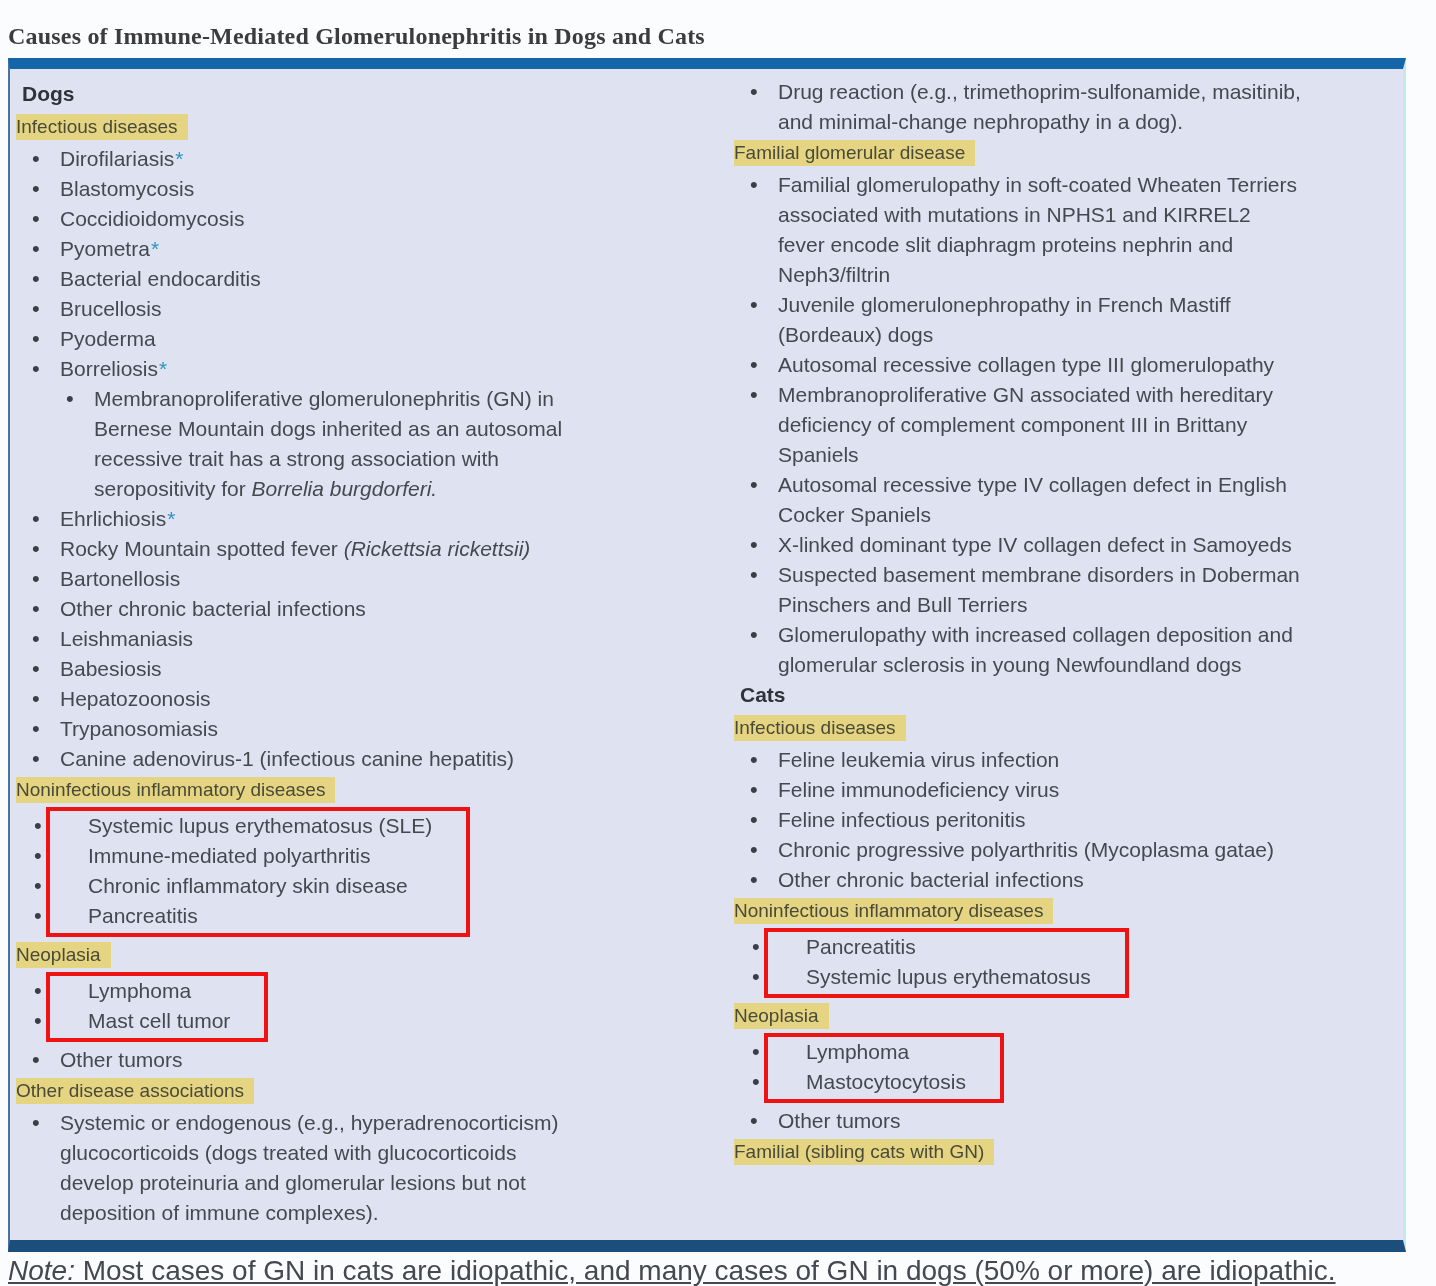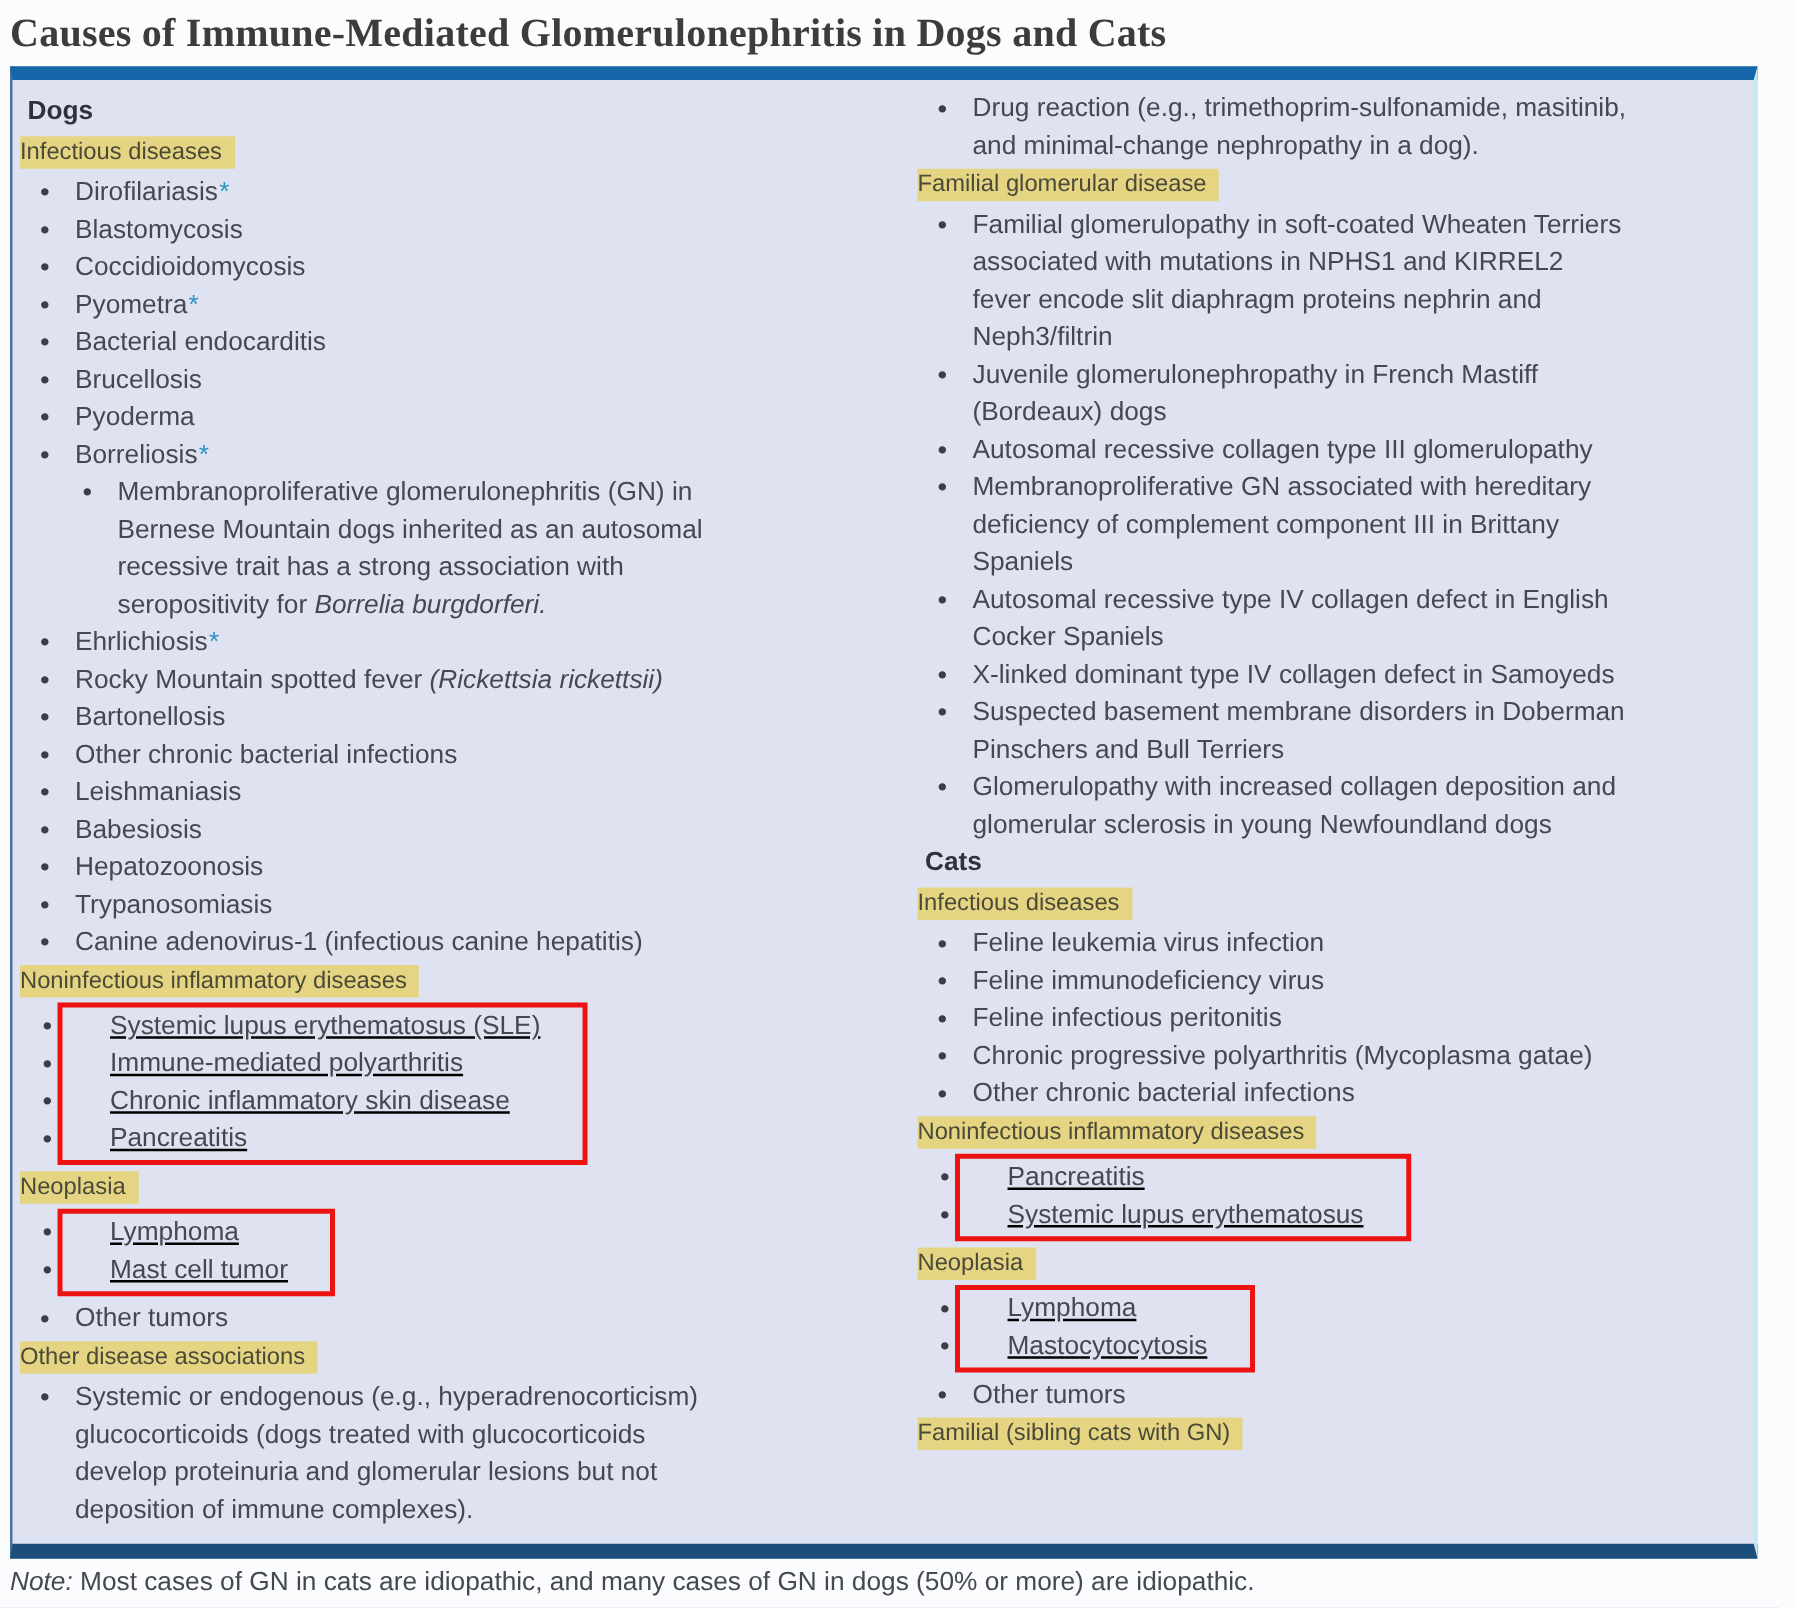--- a/index.html
+++ b/index.html
@@ -8,22 +8,22 @@
     --highlight:#e5d583; --red-box:#ee1313; --asterisk:#2e93c0;
     --text:#454850; --heading-text:#2e323b; --title-text:#3c3c3c;
   }
   *{box-sizing:border-box;}
   html,body{margin:0;padding:0;}
   body{
     width:1436px;height:1286px;overflow:hidden;background:#fbfcfe;
     font-family:"Liberation Sans",sans-serif;
   }
   .title{
-    font-family:"Liberation Serif",serif;font-weight:bold;font-size:32px;
-    color:var(--title-text);margin:8px 0 8px 8px;letter-spacing:.2px;
+    font-family:"Liberation Serif",serif;font-weight:bold;font-size:24px;
+    color:var(--title-text);margin:23px 0 8px 8px;letter-spacing:.2px;
   }
   .panel{
     margin:0 30px 0 8px;background:var(--panel-bg);
     border-top:11px solid var(--top-bar);
     border-bottom:12px solid var(--bottom-bar);
     border-left:2px solid var(--left-border);
     border-right:3px solid var(--right-border);
     padding:8px 12px 12px 12px;
     display:flex;align-items:flex-start;
   }
@@ -46,28 +46,28 @@
     position:relative;padding-left:38px;line-height:30px;
     font-size:21px;color:var(--text);white-space:nowrap;
   }
   .bullet{position:absolute;left:10px;top:0;color:#3a3e47;}
   .bullet::before{content:"\2022";font-size:22px;}
   ul.list.sub li{padding-left:72px;}
   ul.list.sub .bullet{left:44px;}
   .redbox{
     border:4px solid var(--red-box);
     margin:1px 0 3px 24px;padding:0 34px 2px 0;
-    width:fit-content;min-width:0;text-decoration:underline;
+    width:fit-content;min-width:0;
   }
   .redbox li{padding-left:12px;}
   .redbox .bullet{left:-16px;}
   em{font-style:italic;}
   .star{color:var(--asterisk);margin-left:1px;}
   .footnote{
-    margin:6px 0 0 8px;font-size:21px;color:var(--text);line-height:26px;
+    margin:6px 0 0 8px;font-size:28px;color:var(--text);line-height:26px;text-decoration:underline;
   }
   .footnote em{font-style:italic;}
   .cutline{
     margin:4px 0 0 8px;font-size:21px;color:var(--text);line-height:30px;
     white-space:nowrap;
   }
 </style>
 </head>
 <body>
 

